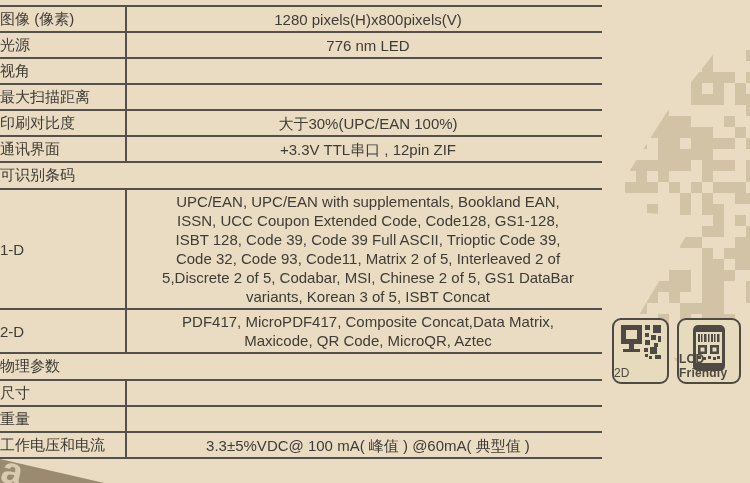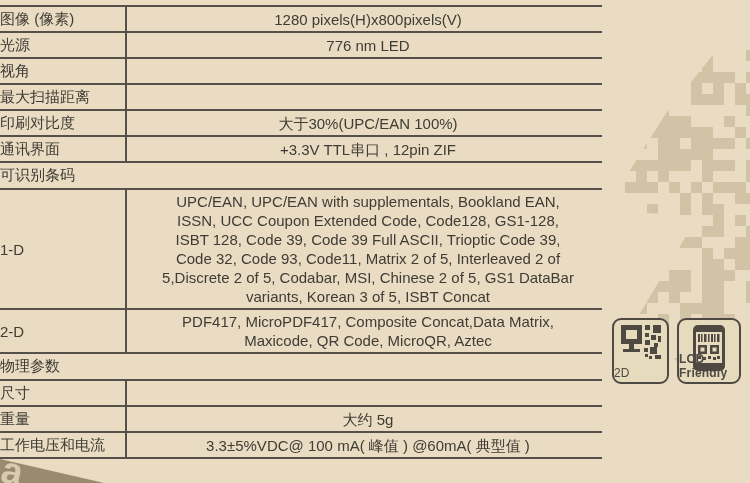--- a/index.html
+++ b/index.html
@@ -372,21 +372,20 @@
 Maxicode, QR Code, MicroQR, Aztec</div>
       </div>
       <div class="row section">
         <div class="cell label">物理参数</div>
       </div>
       <div class="row data">
         <div class="cell label">尺寸</div>
       </div>
       <div class="row data">
         <div class="cell label">重量</div>
-        <div class="cell value">大约 5g</div>
       </div>
       <div class="row data">
         <div class="cell label">工作电压和电流</div>
         <div class="cell value">3.3±5%VDC@ 100 mA( 峰值 ) @60mA( 典型值 )</div>
       </div>
     </div>
 
   <div class="badges">
     <div class="badge b2d">
       <span>

